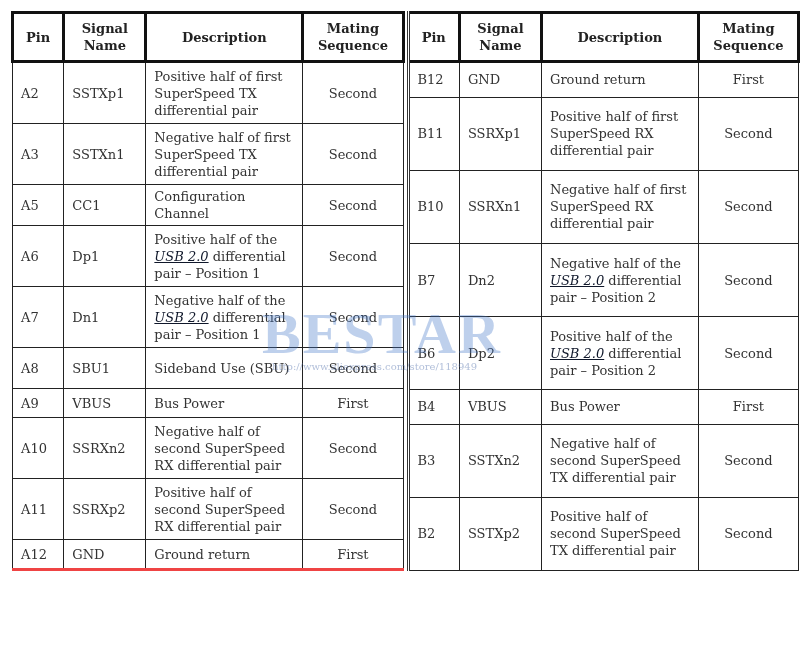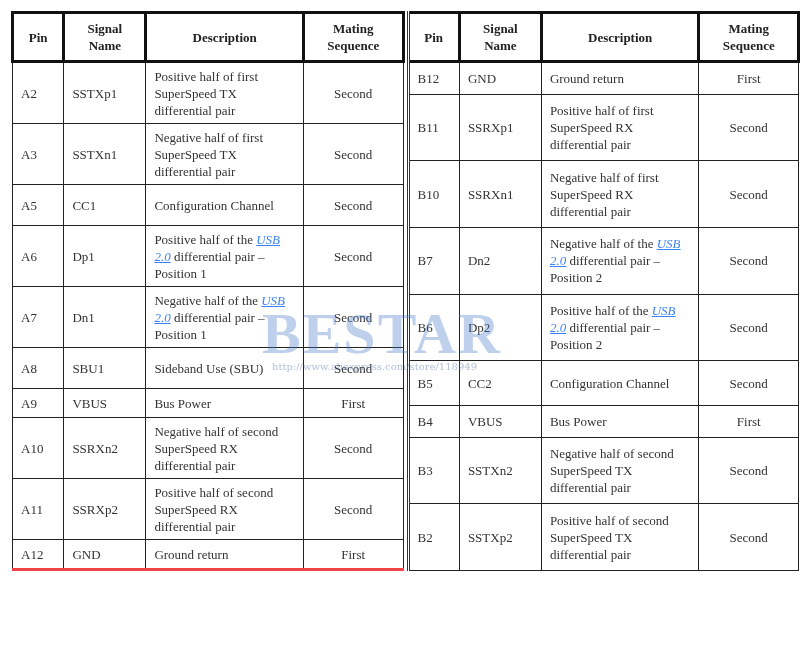--- a/index.html
+++ b/index.html
@@ -1,26 +1,26 @@
 <!DOCTYPE html>
 <html><head>
 <meta charset="utf-8">
 <style>
   html,body{margin:0;padding:0;background:#fff;}
   body{width:800px;height:656px;position:relative;overflow:hidden;font-family:"DejaVu Serif","Liberation Serif",serif;color:#333;}
   .wrap{position:absolute;left:11px;top:11px;display:flex;}
-  table{border-collapse:collapse;font-size:13px;line-height:17px;font-family:Liberation Serif, serif;}
+  table{border-collapse:collapse;font-size:13px;line-height:17px;}
   td,th{border:1.5px solid #222;padding:0 8px;vertical-align:middle;text-align:left;}
   th{font-weight:bold;text-align:center;height:46px;border:3px solid #111;line-height:17px;color:#222;}
   .t2{margin-left:2px;border-left:3px double #333;}
   .c1{width:33px;}
   .c2{width:64px;}
   .c3{width:142px;}
   .c4{width:82px;text-align:center;}
-  .link{color:#3b82f6;font-style:italic;text-decoration:underline;}
+  .link{color:#0f172a;font-style:italic;text-decoration:underline;}
   .sc{font-variant:small-caps;}
   tr.h1 td{height:28px;}
   tr.h3 td{height:60px;}
   tr.h2 td{height:40px;}
   .bottom td{border-bottom:3px solid #ef4444;}
   .wm{position:absolute;left:262px;top:300px;font-family:Liberation Serif, serif;font-size:58px;font-weight:bold;letter-spacing:2px;color:rgba(70,120,200,0.35);pointer-events:none;}
   .wmurl{position:absolute;left:272px;top:361px;font-size:10px;color:rgba(80,110,170,0.45);pointer-events:none;}
 </style>
 </head>
 <body>
@@ -131,26 +131,20 @@
           <td class="c2">Dn2</td>
           <td class="c3"><span>Negative half of the </span><span class="link">USB 2.0</span><span> differential pair – Position 2</span></td>
           <td class="c4">Second</td>
         </tr>
         <tr class="h3">
           <td class="c1">B6</td>
           <td class="c2">Dp2</td>
           <td class="c3"><span>Positive half of the </span><span class="link">USB 2.0</span><span> differential pair – Position 2</span></td>
           <td class="c4">Second</td>
         </tr>
-        <tr class="h2">
-          <td class="c1">B5</td>
-          <td class="c2">CC2</td>
-          <td class="c3">Configuration Channel</td>
-          <td class="c4">Second</td>
-        </tr>
         <tr class="h1">
           <td class="c1">B4</td>
           <td class="c2 sc">VBUS</td>
           <td class="c3">Bus Power</td>
           <td class="c4">First</td>
         </tr>
         <tr class="h3">
           <td class="c1">B3</td>
           <td class="c2">SSTXn2</td>
           <td class="c3">Negative half of second SuperSpeed TX differential pair</td>

